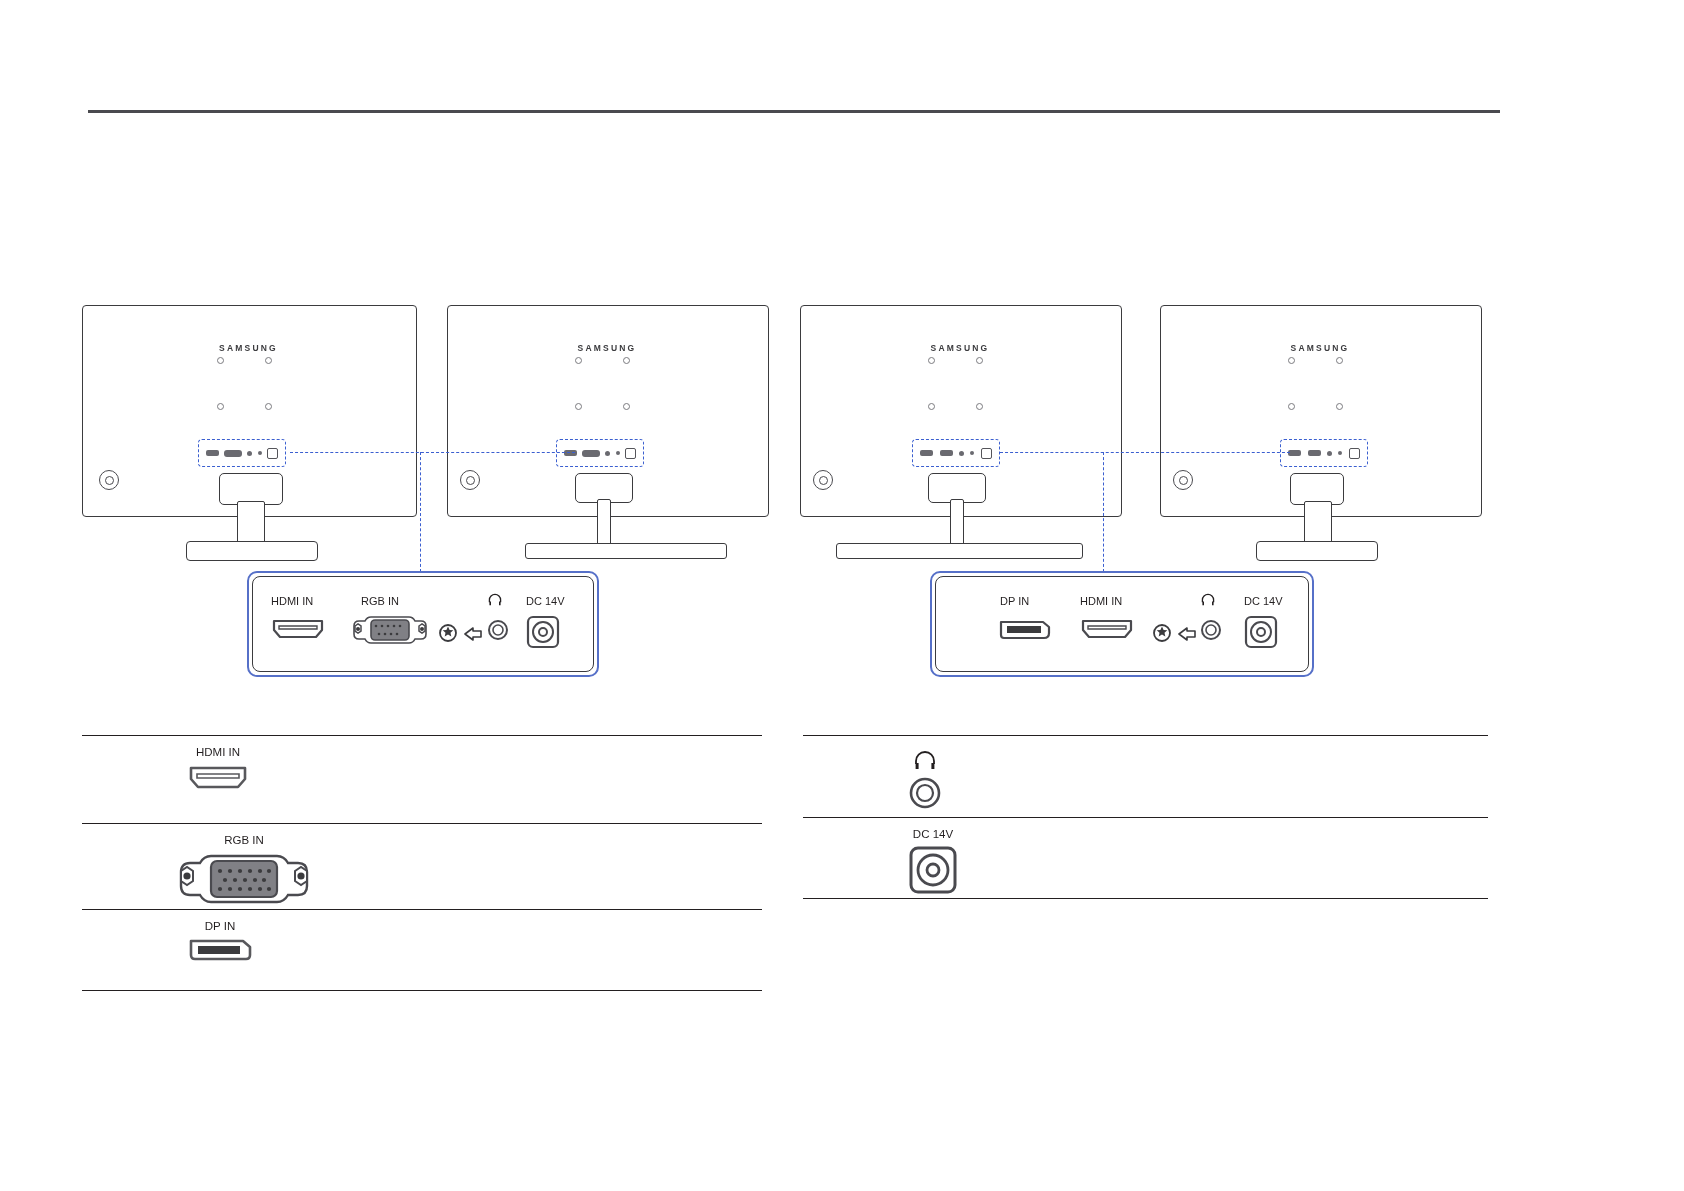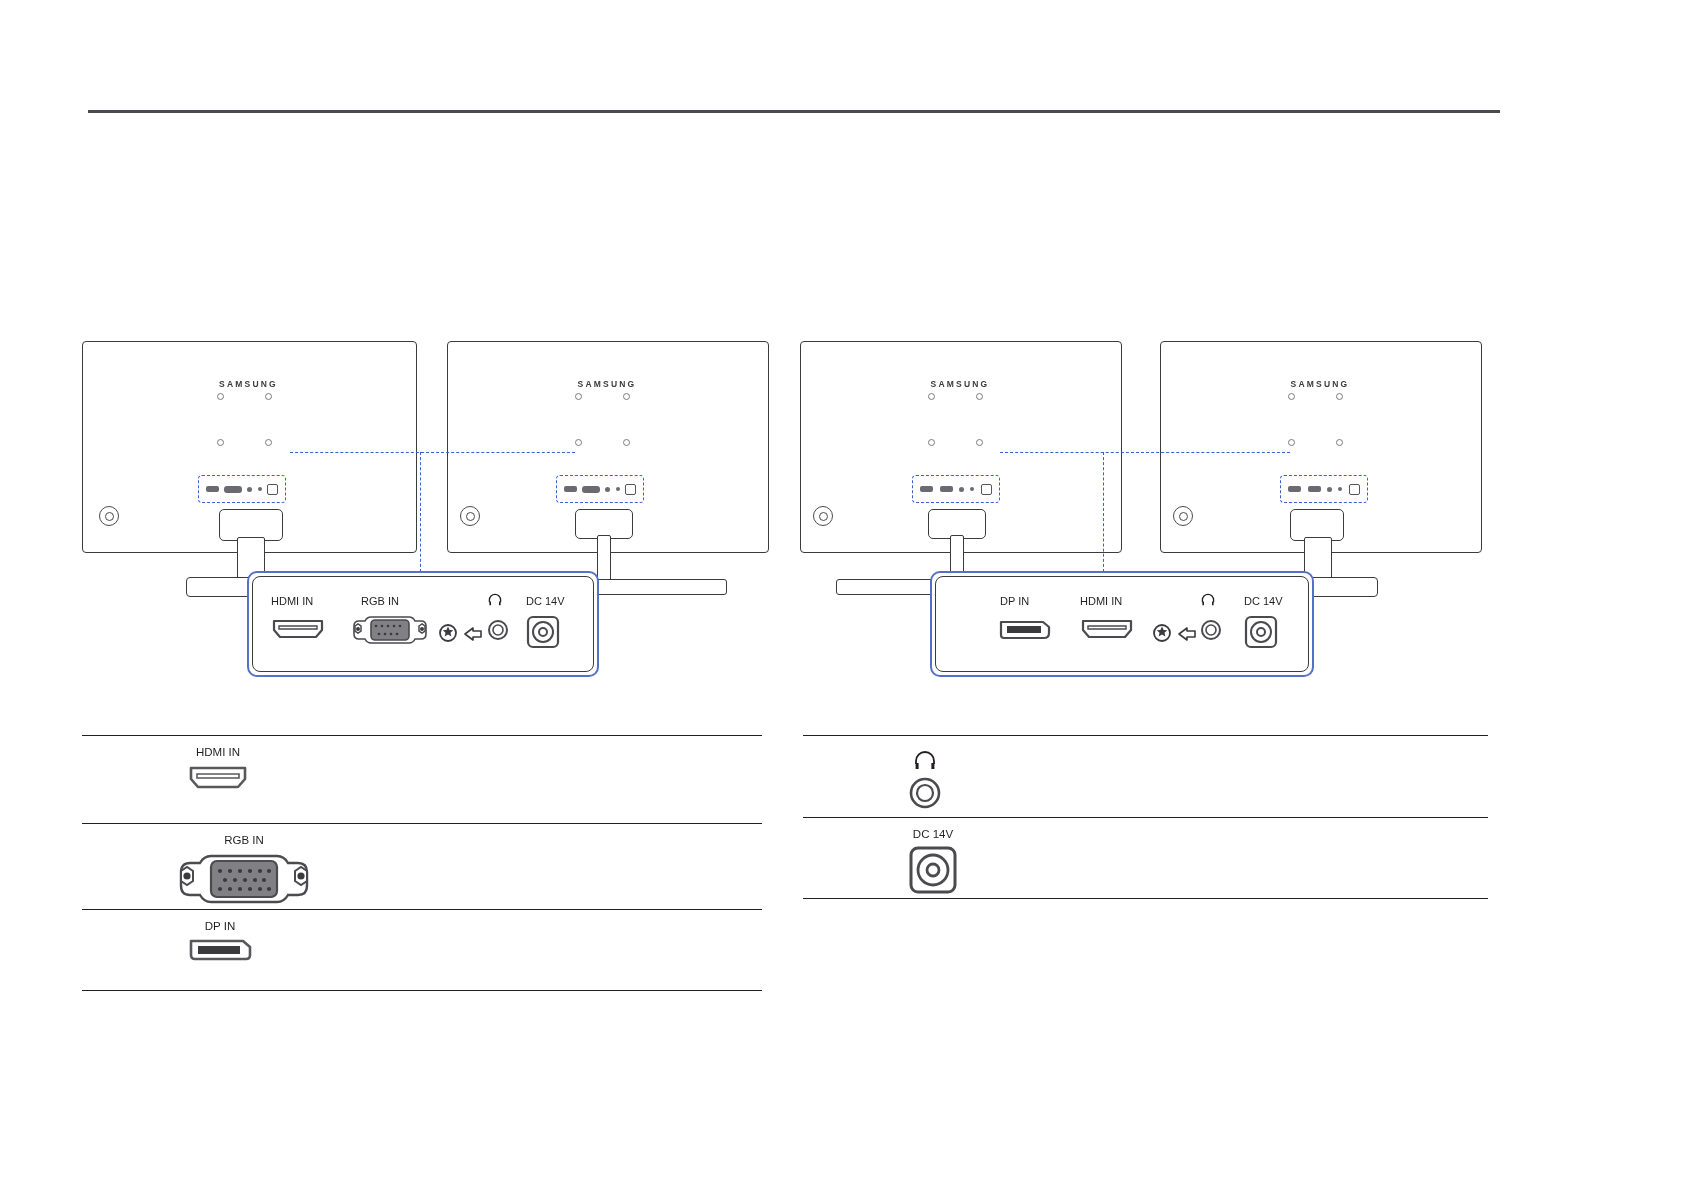--- a/index.html
+++ b/index.html
@@ -1,19 +1,19 @@
 <!DOCTYPE html>
 <html><head>
 <meta charset="utf-8">
 <style>
   html,body{margin:0;padding:0;background:#ffffff;}
   body{width:1684px;height:1191px;position:relative;font-family:"Liberation Sans",sans-serif;color:#231f20;overflow:hidden;}
   .page{position:absolute;inset:0;}
   .top-rule{position:absolute;left:88px;top:110px;width:1412px;height:3px;background:#4a4a4f;}
-  .mon{position:absolute;margin-top:36px;}
+  .mon{position:absolute;}
   .mon .body{position:absolute;left:0;top:0;width:100%;height:210px;border:1.4px solid #3b3b3e;border-radius:4px;background:#fff;}
   .brand{position:absolute;top:38px;left:0;width:100%;text-align:center;font-size:8.5px;font-weight:bold;letter-spacing:2.2px;color:#3b3b3e;}
   .vesa{position:absolute;width:5px;height:5px;border:1px solid #7b7b80;border-radius:50%;}
   .jackhole{position:absolute;width:18px;height:18px;border:1.4px solid #4a4a4f;border-radius:50%;}
   .jackhole:after{content:"";position:absolute;left:4.5px;top:4.5px;width:7px;height:7px;border:1.3px solid #4a4a4f;border-radius:50%;}
   .neck{position:absolute;border:1.3px solid #3b3b3e;background:#fff;}
   .portstrip{position:absolute;border:1.3px dashed #3b5fd0;border-radius:4px;background:#fff;}
   .ministrip{position:absolute;left:4px;right:4px;top:4px;bottom:4px;display:flex;align-items:center;justify-content:space-around;}
   .mini{background:#6a6a70;border-radius:1px;}
   .dashline{position:absolute;border-left:1.4px dashed #3b5fd0;}

